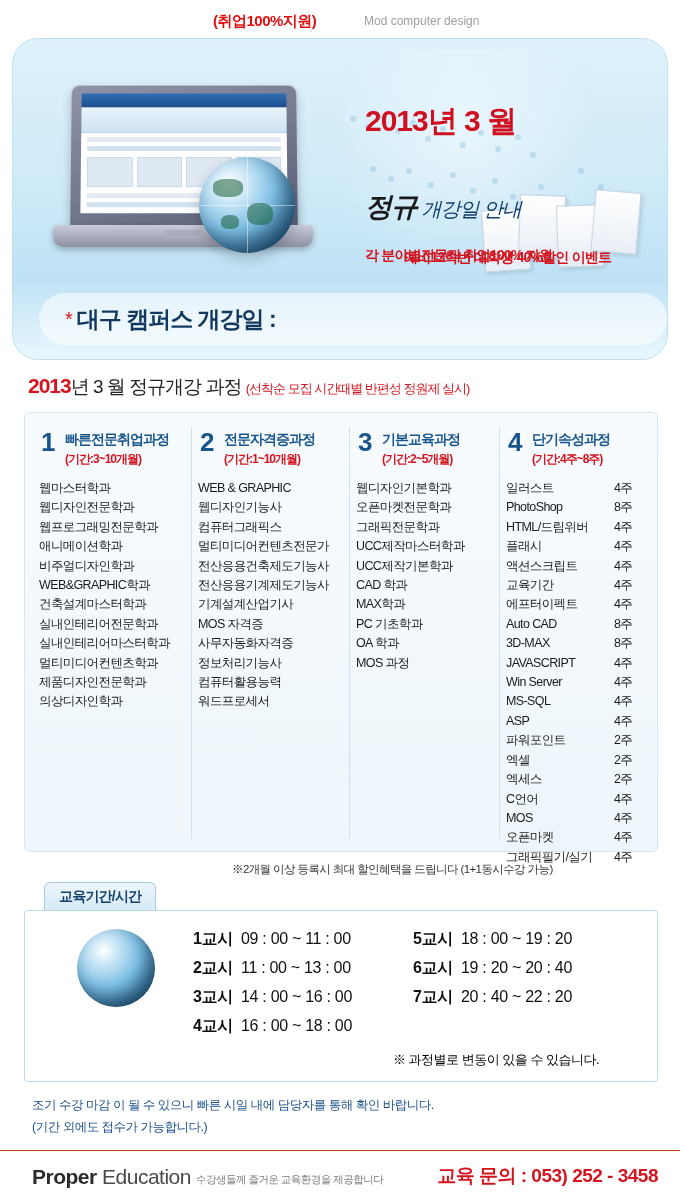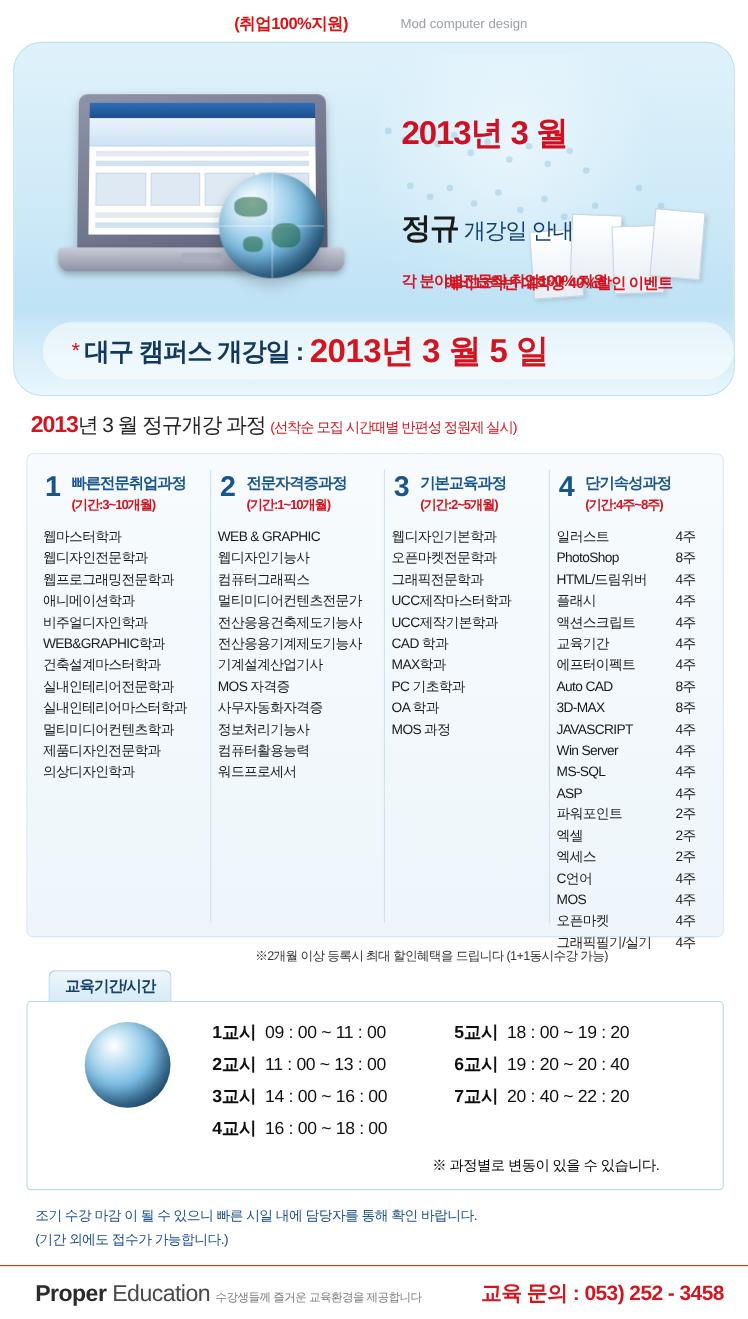--- a/index.html
+++ b/index.html
@@ -125,21 +125,21 @@
     position: absolute; left: 352px; top: 62px;
     font-size: 30px; font-weight: bold; color: #cf1020;
     letter-spacing: -1px;
   }
   .hero-line2 {
     position: absolute; left: 352px; top: 118px;
     font-size: 19px; color: #12406e; letter-spacing: -1px;
   }
   .hero-line3 {
     position: absolute; left: 352px; top: 150px;
-    font-size: 20px; color: #12406e; letter-spacing: -1px;
+    font-size: 20px; color: #12406e; letter-spacing: -1px; font-style: italic;
   }
   .hero-line3 b { font-size: 27px; color: #1a1a1a; }
   .hero-red1 {
     position: absolute; left: 352px; top: 188px;
     font-size: 14px; font-weight: bold; color: #d4151f; letter-spacing: -0.8px; margin-top: 20px;
   }
   .hero-red2 {
     position: absolute; left: 352px; top: 210px;
     font-size: 14px; font-weight: bold; color: #d4151f; letter-spacing: -0.8px; margin-left: 39px;
   }
@@ -367,21 +367,20 @@
   <div class="hero-title">2013년 3 월</div>
   <div class="hero-line3">
     <b>정규</b><span> 개강일 안내</span>
   </div>
   <div class="hero-red1">각 분야별전문직 취업100% 지원</div>
   <div class="hero-red2">예비13학번 대학생 40%할인 이벤트</div>
 
   <div class="openday">
     <span class="star">*</span>
     <span class="lbl">대구 캠퍼스 개강일 :</span>
-    <span class="val">2013년 3 월 5 일</span>
   </div>
 </div>
 
 <div class="sec-head">
   <span class="red">2013</span><span>년  3 월  정규개강 과정</span>
   <span class="note">(선착순 모집 시간때별 반편성 정원제 실시)</span>
 </div>
 
 <div class="courses">
 

